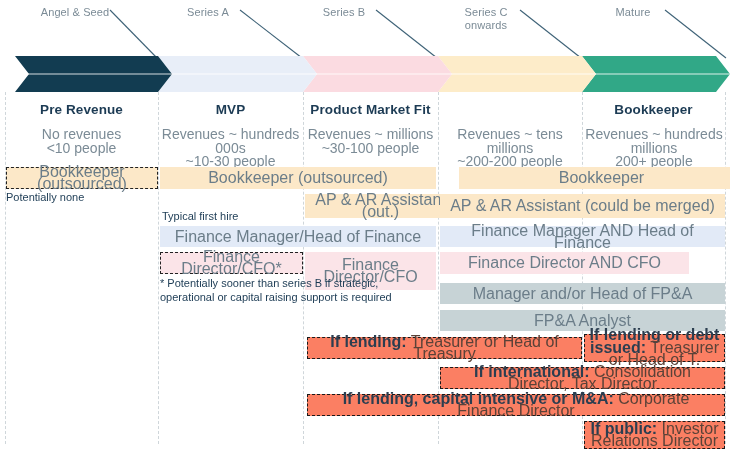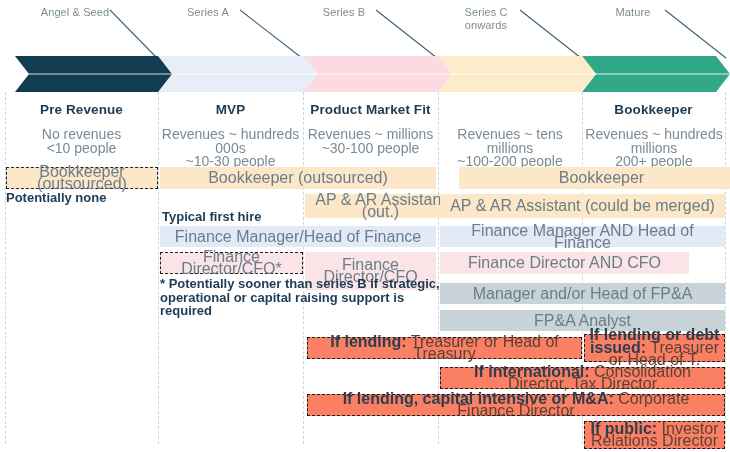--- a/index.html
+++ b/index.html
@@ -71,22 +71,22 @@
   .pill.pink{background:#fbe4e8;}
   .pill.grey{background:#c7d3d6;}
   .pill.red{background:#fb7f63;color:#5b4238;}
   .pill.dashed{border:1.6px dashed #222222;}
   .pill.red.dashed{border:1.6px dashed #1a1a1a;}
   .pill b{color:#2c3e50;font-weight:bold;}
 
   
   .note{
     position:absolute;
-    font-size:13px;
-    font-weight:bold;
+    font-size:11px;
+    font-weight:normal;
     color:#1c3b54;
     line-height:13.5px;
   }
 </style>
 </head>
 <body>
 
 <div id="stage">
 
   <div class="col-divider" style="left:158px;"></div>
@@ -132,21 +132,21 @@
   <div class="col-title" style="left:303px;top:102px;width:135px;">Product Market Fit</div>
   <div class="col-title" style="left:582px;top:102px;width:143px;">Bookkeeper</div>
 
   <div class="col-sub" style="left:5px;top:128px;width:153px;white-space:pre-line;">No revenues
 &lt;10 people</div>
   <div class="col-sub" style="left:156px;top:128px;width:149px;white-space:pre-line;">Revenues ~ hundreds 000s
 ~10-30 people</div>
   <div class="col-sub" style="left:303px;top:128px;width:135px;white-space:pre-line;">Revenues ~ millions
 ~30-100 people</div>
   <div class="col-sub" style="left:436px;top:128px;width:148px;white-space:pre-line;">Revenues ~ tens millions
-~100-200 people</div>
+~200-200 people</div>
   <div class="col-sub" style="left:580px;top:128px;width:148px;white-space:pre-line;">Revenues ~ hundreds millions
 200+ people</div>
 
   <div class="pill tan dashed" style="left:6px;top:167px;width:152px;height:22px;">Bookkeeper (outsourced)</div>
   <div class="pill tan" style="left:160px;top:167px;width:276px;height:22px;">Bookkeeper (outsourced)</div>
   <div class="pill tan" style="left:440px;top:167px;width:285px;height:22px;margin-left:19px;">Bookkeeper</div>
 
   <div class="note" style="left:6px;top:191px;width:150px;">Potentially none</div>
 
   <div class="pill tan" style="left:305px;top:194px;width:151px;height:24px;">AP &amp; AR Assistant (out.)</div>

